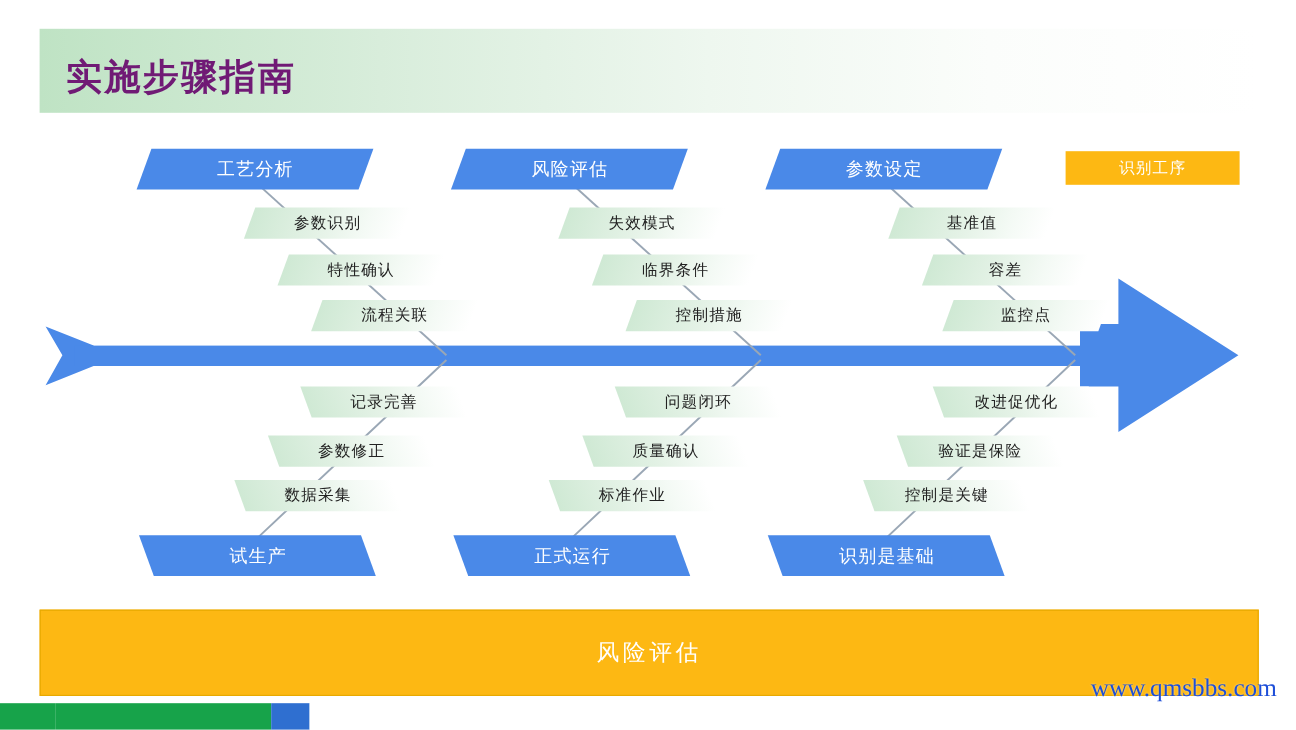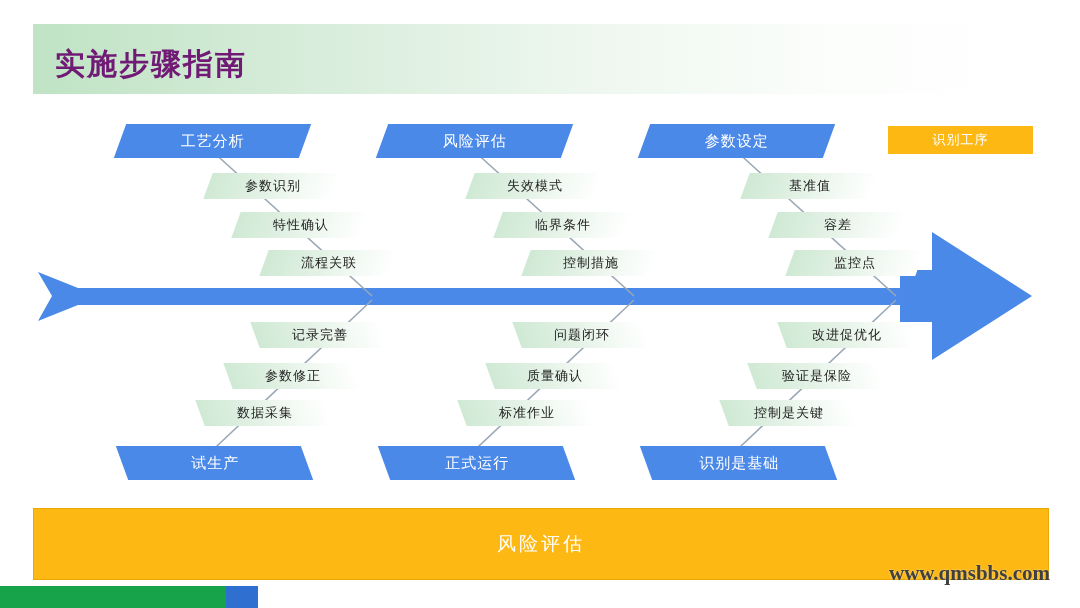--- a/index.html
+++ b/index.html
@@ -66,22 +66,22 @@
 
   
   .strip{position:absolute;bottom:0;height:22px;}
   .strip.green{left:0;width:46px;background:#17a34a;}
   .strip.green2{left:46px;width:180px;background:#17a34a;}
   .strip.blue{left:226px;width:32px;background:#2f6fd0;}
   .strip.white{left:258px;width:822px;background:#ffffff;}
 
   
   .watermark{
-    position:absolute;right:30px;bottom:22px;
-    color:#404040;font-size:21px;font-weight:bold;
+    position:absolute;right:16px;bottom:22px;
+    color:#1d4ed8;font-size:21px;font-weight:normal;
     font-family:"Liberation Serif","DejaVu Serif",serif;
     text-shadow:0 0 2px rgba(255,255,255,.6);
     letter-spacing:0px;
   }
 </style>
 </head>
 <body>
 
 <div id="stage">
 

